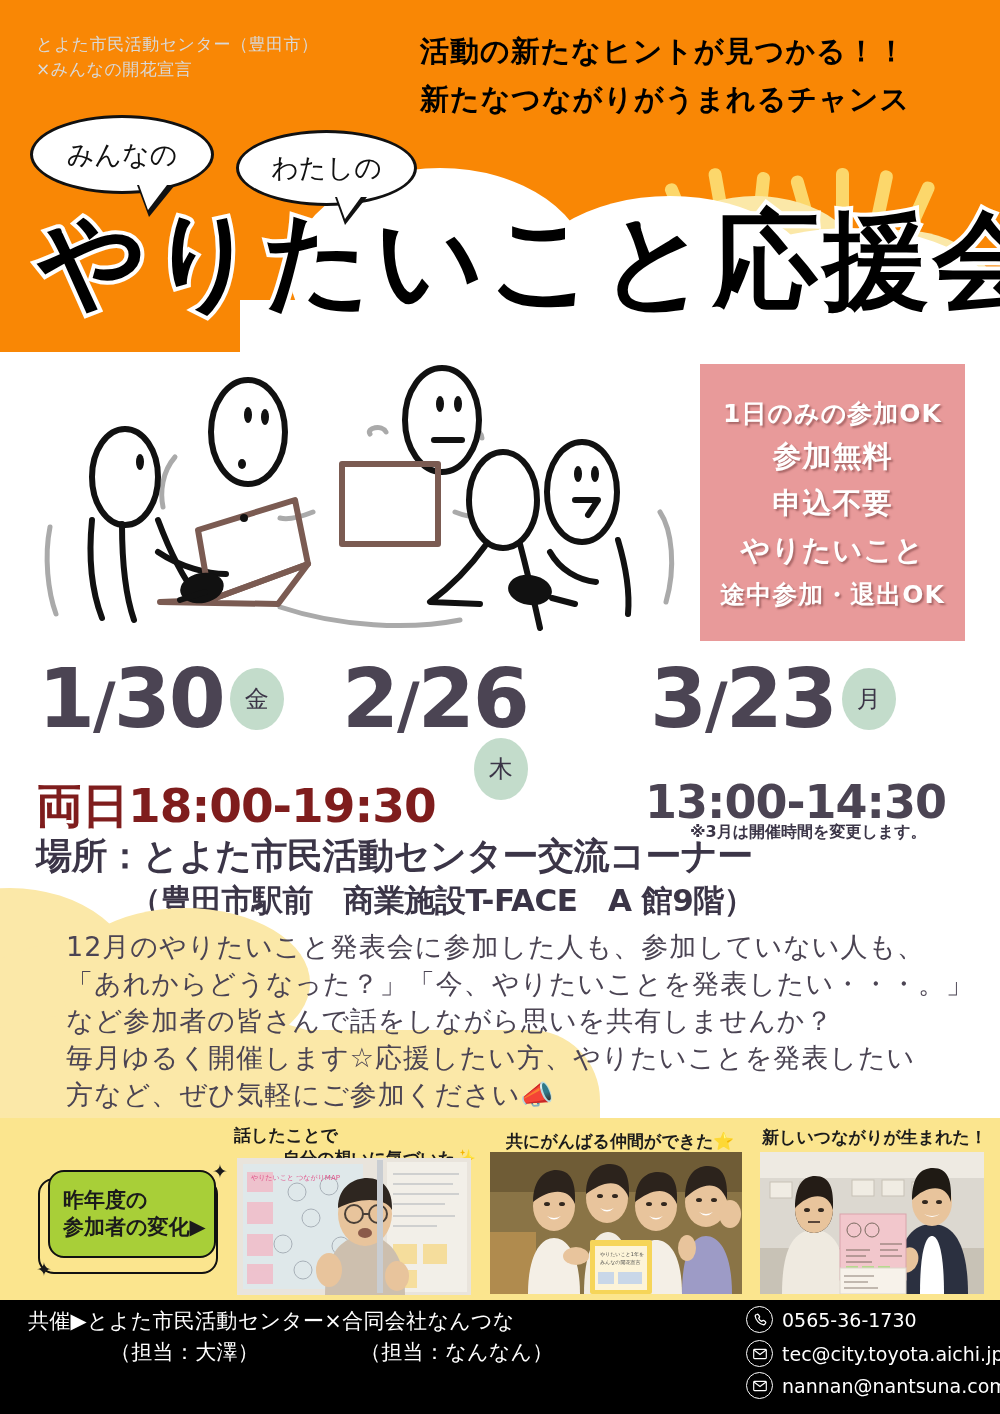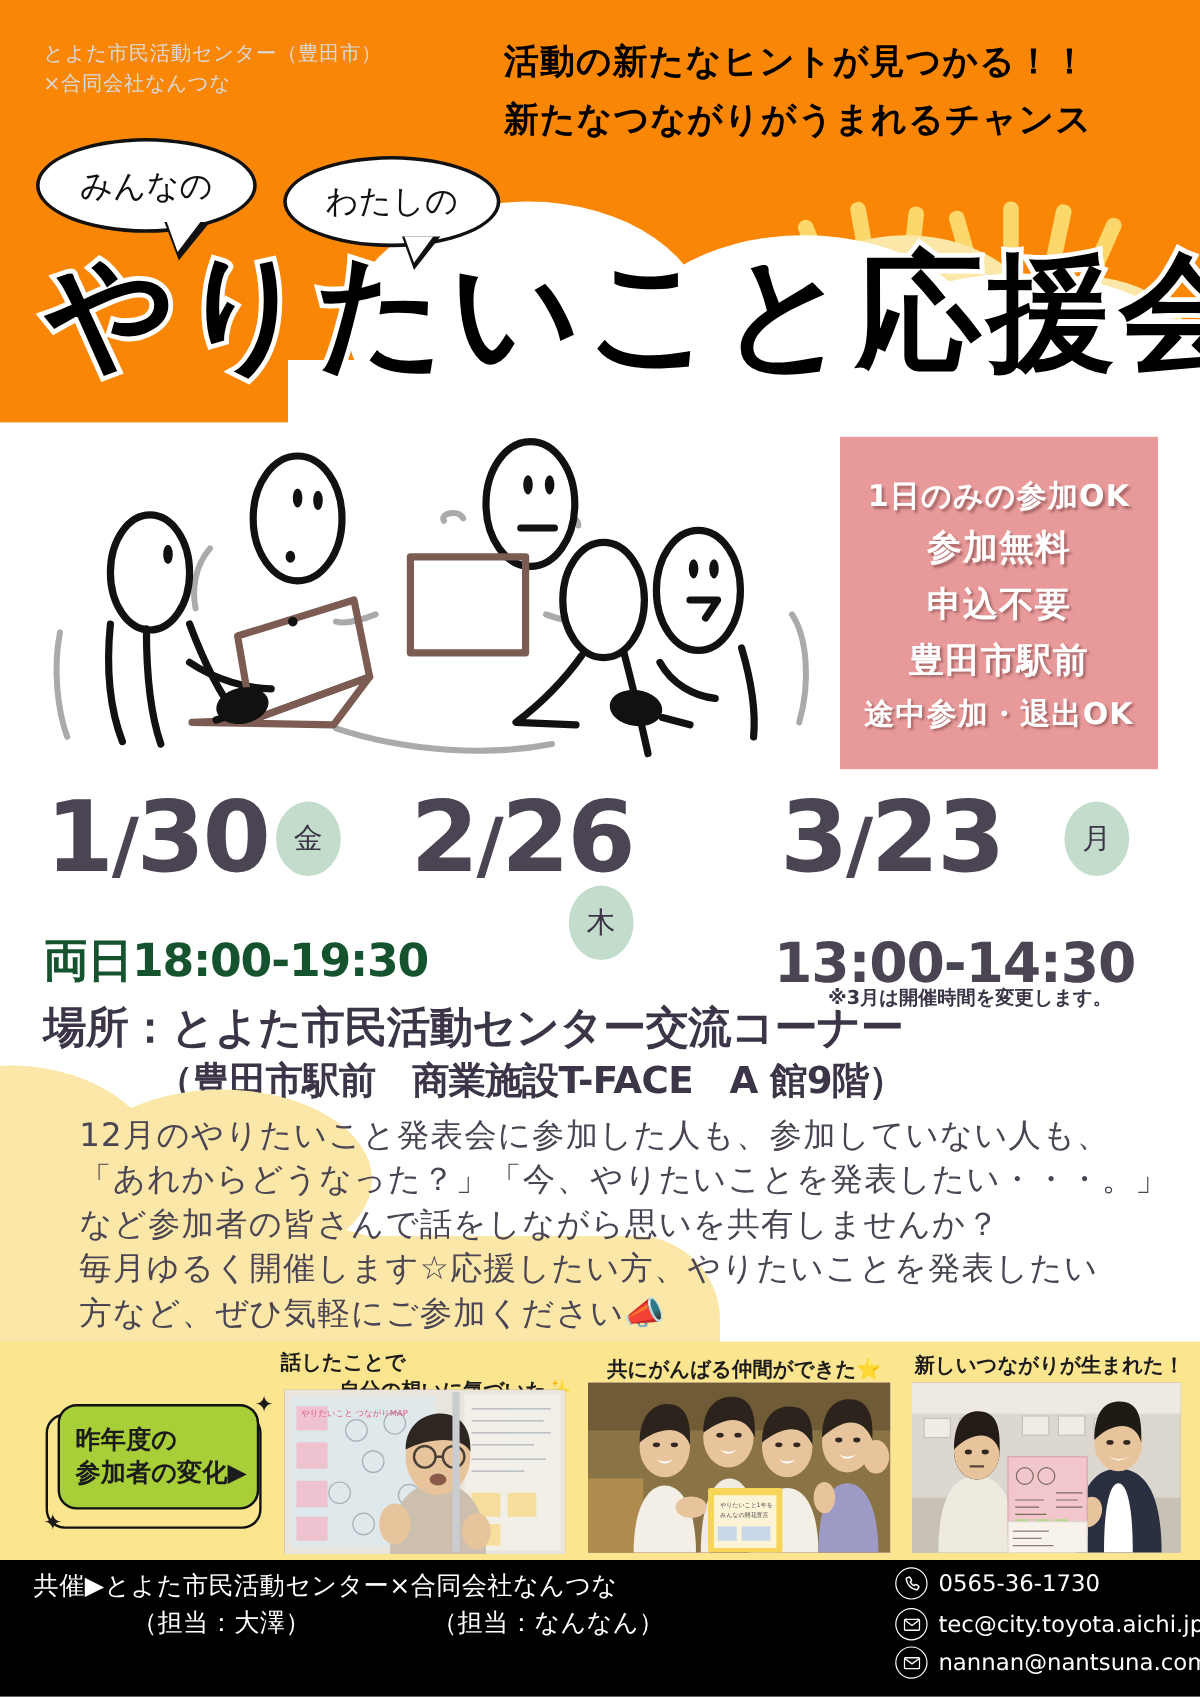--- a/index.html
+++ b/index.html
@@ -65,24 +65,24 @@
 
   
   .dates{position:absolute;left:30px;top:660px;width:940px;height:110px;}
   .dategrp{position:absolute;display:flex;align-items:flex-end;}
   .dnum{font-size:82px;font-weight:700;color:#4B4453;line-height:.95;letter-spacing:-2px;white-space:nowrap;}
   .dnum .slash{font-size:62px;}
   .dow{width:54px;height:62px;border-radius:50%;background:#C3DCCB;color:#3B3547;
     font-size:24px;display:flex;align-items:center;justify-content:center;margin-left:6px;margin-bottom:8px;}
   .dg1{left:8px;top:0;}
   .dg2{left:312px;top:0;flex-direction:column;}
-  .dg3{left:620px;top:0;gap:45px;}
-
-  
-  .time-a{position:absolute;left:36px;top:775px;font-size:38px;font-weight:800;color:#14532d;white-space:nowrap;letter-spacing:-1px;}
+  .dg3{left:620px;top:0;}
+
+  
+  .time-a{position:absolute;left:36px;top:775px;font-size:47px;font-weight:800;color:#7f1d1d;white-space:nowrap;letter-spacing:-1px;}
   .time-b{position:absolute;left:645px;top:775px;font-size:46px;font-weight:800;color:#4B4453;white-space:nowrap;letter-spacing:-1px;}
   .note{position:absolute;left:690px;top:822px;font-size:16px;font-weight:700;color:#3B3547;white-space:nowrap;}
   .venue{position:absolute;left:36px;top:832px;font-size:36px;font-weight:800;color:#3B3547;white-space:nowrap;letter-spacing:-.5px;}
   .venue2{position:absolute;left:130px;top:880px;font-size:31px;font-weight:800;color:#3B3547;white-space:nowrap;letter-spacing:-.5px;}
 
   
   .body-blobs{position:absolute;left:0;top:880px;width:1000px;height:240px;overflow:hidden;}
   .bb{position:absolute;background:#FBE8A8;border-radius:50%;}
   .body-text{position:absolute;left:38px;top:928px;width:940px;color:#4B4453;font-size:27px;line-height:37px;letter-spacing:1px;margin-left:28px;}
   .body-text p{margin:0;white-space:nowrap;}
@@ -142,21 +142,21 @@
 
   <div>
     <div class="cloud c1"></div>
     <div class="cloud c2"></div>
     <div class="cloud c3"></div>
     <div class="cloud c4"></div>
     <div class="cloud-base"></div>
   </div>
 
   <div class="org-line org-1">とよた市民活動センター（豊田市）</div>
-  <div class="org-line org-2">×合同会社なんつな</div>
+  <div class="org-line org-2">×みんなの開花宣言</div>
 
   <div class="tagline tag-1">活動の新たなヒントが見つかる！！</div>
   <div class="tagline tag-2">新たなつながりがうまれるチャンス</div>
 
   <div class="bubble bub-1">
     <span>みんなの</span>
     <span class="tail"></span>
       <span class="tail2"></span>
   </div>
   <div class="bubble bub-2">
@@ -222,21 +222,21 @@
         <path d="M150 248 L175 240"></path>
         <path d="M522 246 L545 252"></path>
       </g>
     </svg>
   </div>
 
   <div class="pinkbox">
     <div>1日のみの参加OK</div>
     <div class="big">参加無料</div>
     <div class="big">申込不要</div>
-    <div class="big">豊田市駅前</div>
+    <div class="big">やりたいこと</div>
     <div>途中参加・退出OK</div>
   </div>
 
   <div class="dates">
     <div class="dategrp dg1">
       <span class="dnum">
         <span>1</span><span class="slash">/</span><span>30</span>
       </span>
       <span class="dow">金</span>
     </div>

